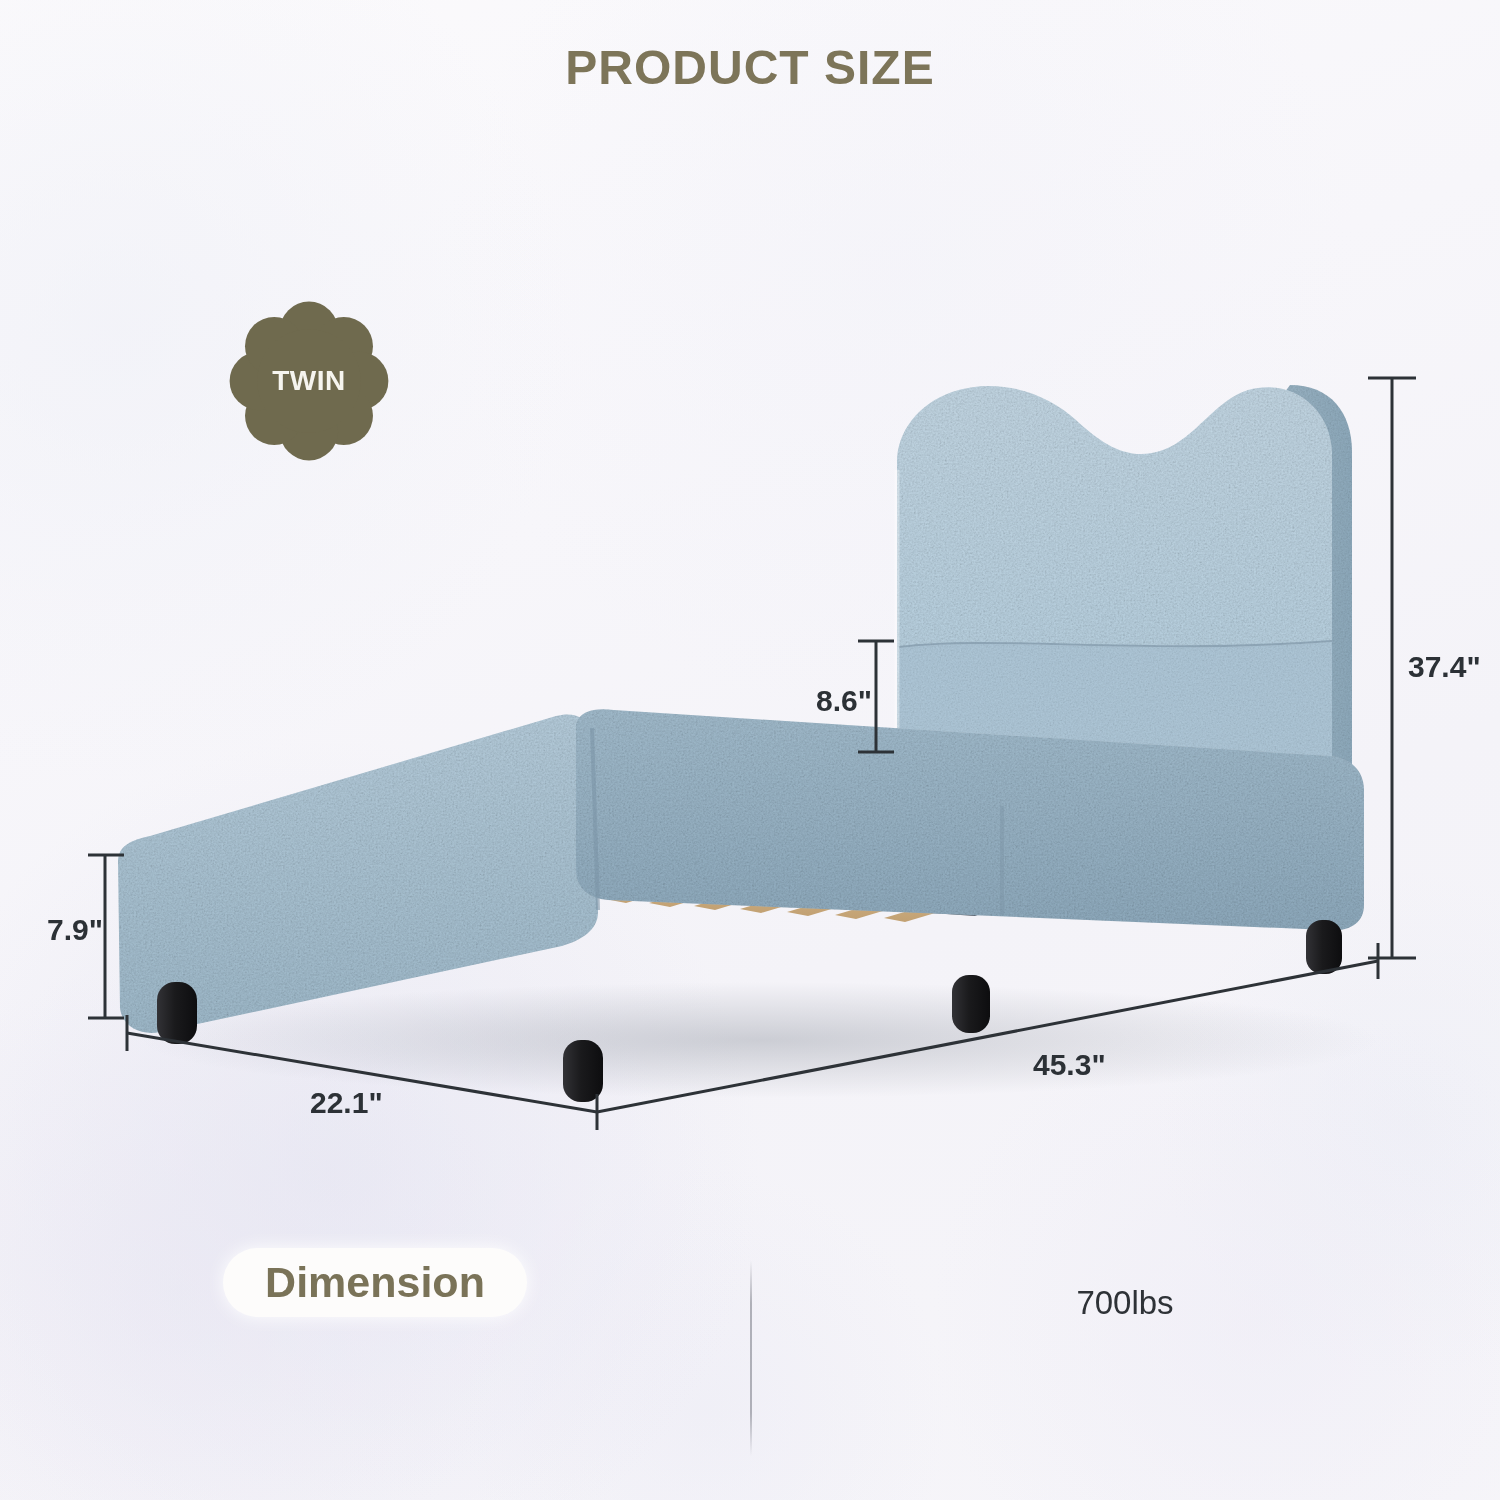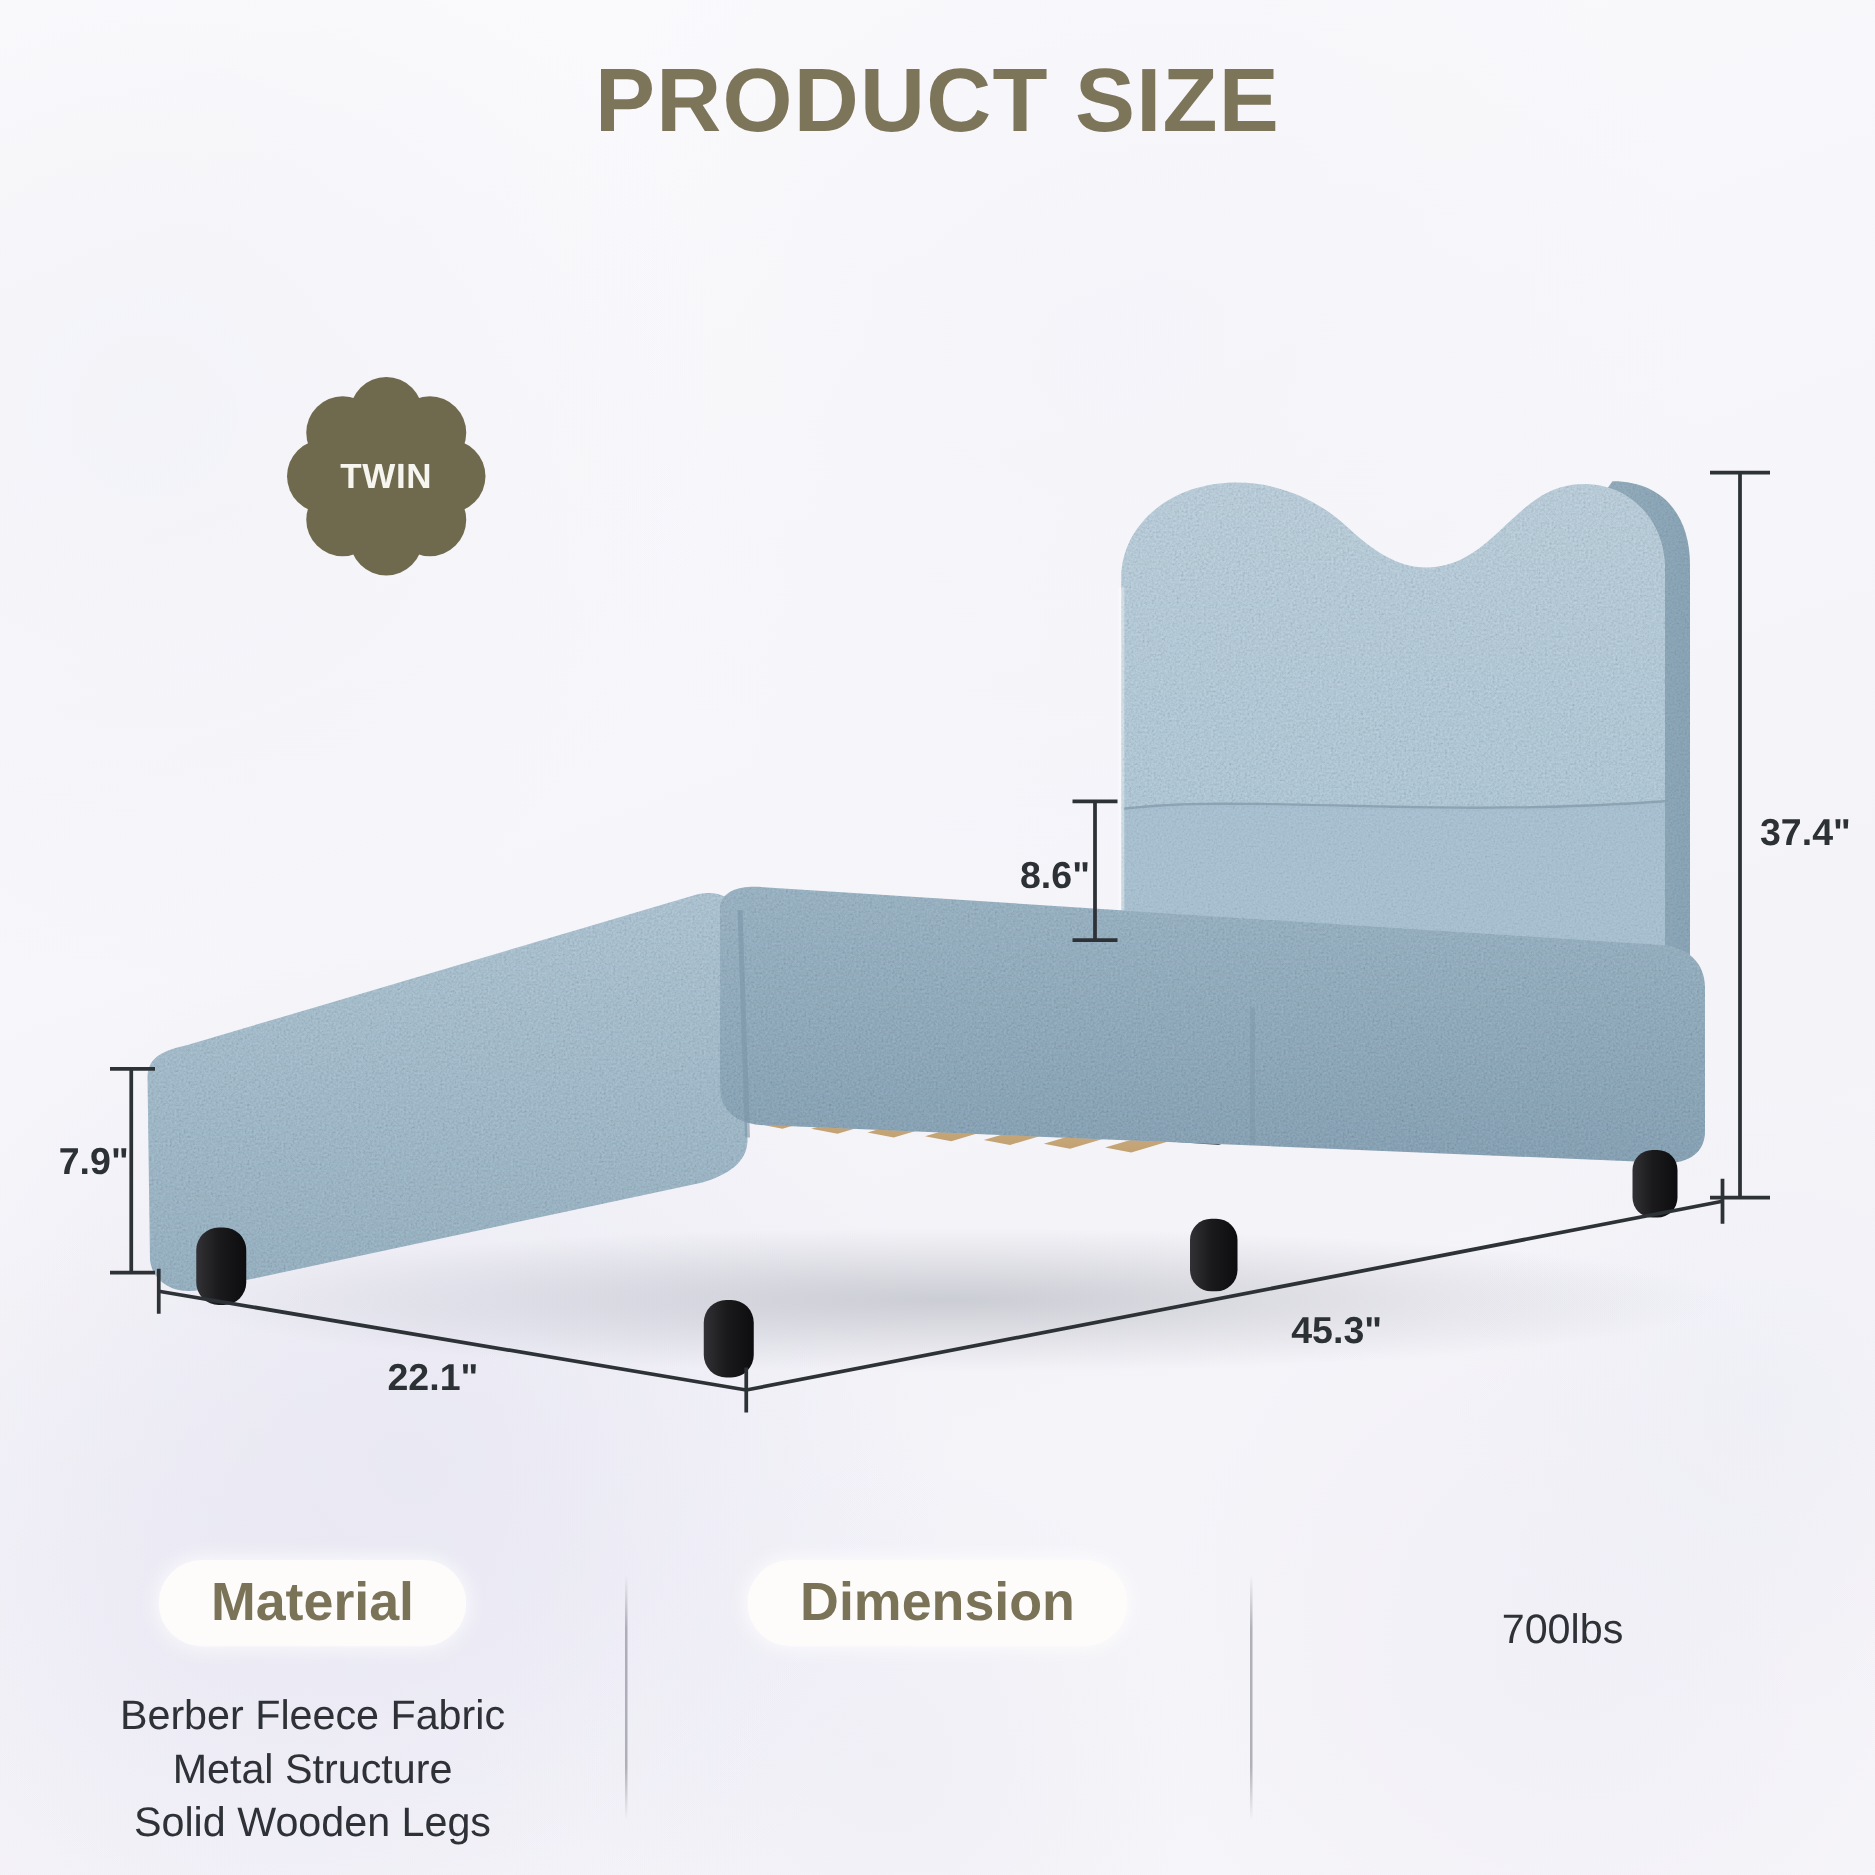--- a/index.html
+++ b/index.html
@@ -26,21 +26,21 @@
       linear-gradient(160deg, #fbfafc 0%, #f7f6fa 35%, #f4f3f8 62%, #f6f5f9 100%);
   }
 
   
   .title {
     position: absolute;
     top: 40px;
     left: 0;
     width: 1500px;
     text-align: center;
-    font-size: 72px;
+    font-size: 48px;
     font-weight: bold;
     letter-spacing: 1px;
     color: #7d7559;
     font-family: "Liberation Sans", sans-serif;
   }
 
   
   .twin-badge {
     position: absolute;
     left: 228px;
@@ -309,28 +309,20 @@
   </svg>
 
   <div class="dim-label dim-37">37.4"</div>
   <div class="dim-label dim-86">8.6"</div>
   <div class="dim-label dim-79">7.9"</div>
   <div class="dim-label dim-221">22.1"</div>
   <div class="dim-label dim-453">45.3"</div>
 
   <div class="info-row">
 
-    <div class="info-col">
-      <div class="pill">Material</div>
-      <div class="info-body">
-        <div>Berber Fleece Fabric</div>
-        <div>Metal Structure</div>
-        <div>Solid Wooden Legs</div>
-      </div>
-    </div>
 
     <div class="info-col">
       <div class="pill">Dimension</div>
     </div>
 
     <div class="info-col">
       <div class="info-body">
         <div>700lbs</div>
       </div>
     </div>

